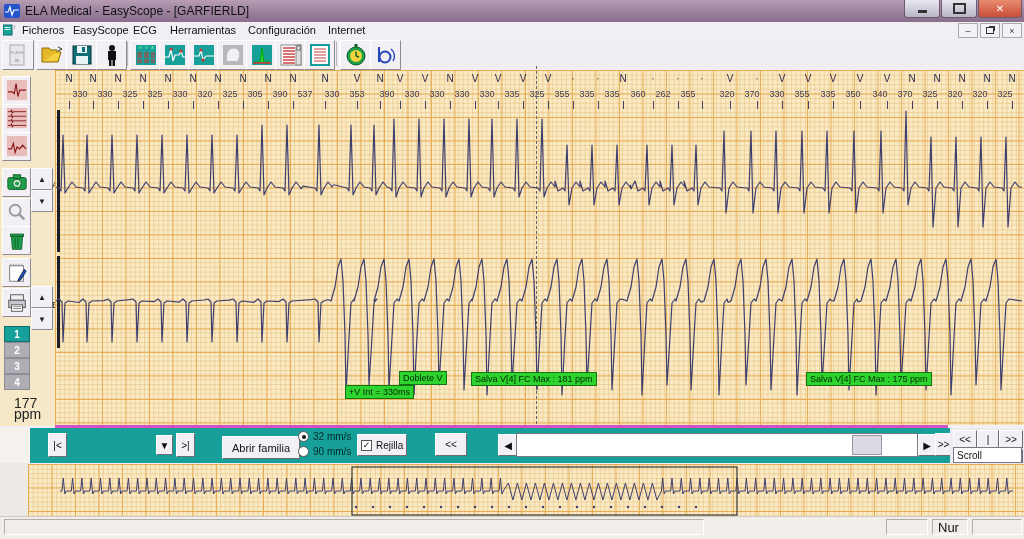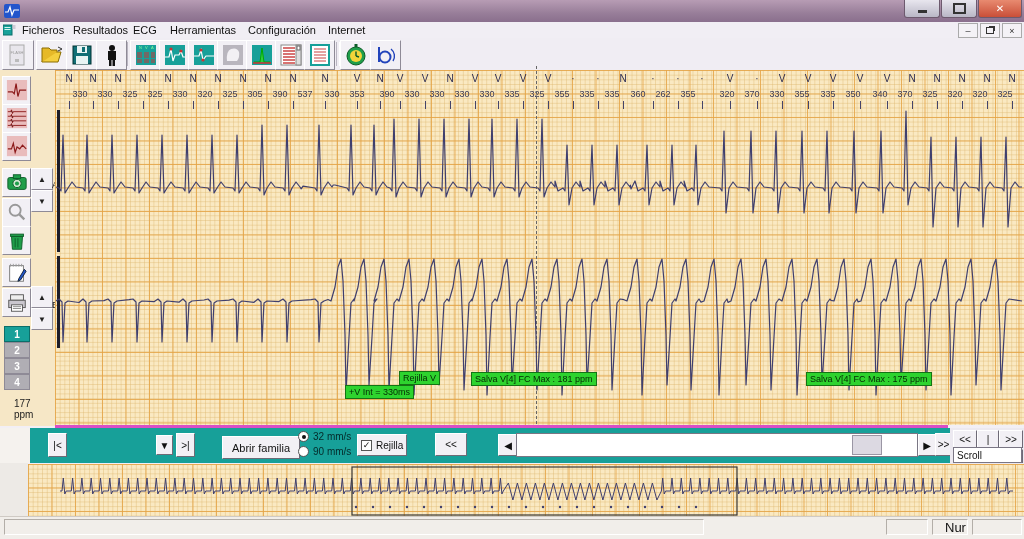--- a/index.html
+++ b/index.html
@@ -36,21 +36,21 @@
   .tsep{position:absolute;top:42px;width:2px;height:24px;border-left:1px solid #b9b5c1;border-right:1px solid #fff;}
   
   #sidebar-bg{left:0;top:70px;width:55px;height:356px;background:#F6E7C6;}
   .sbtn{position:absolute;left:2px;width:27px;height:27px;background:#F2F0F5;
     border:1px solid;border-color:#ffffff #8e8a96 #8e8a96 #ffffff;
     display:flex;align-items:center;justify-content:center;}
   .sbtn svg{width:22px;height:22px;}
   .pagebtn{position:absolute;left:4px;width:24px;height:14px;font-size:10px;font-weight:bold;
     color:#fff;background:#b0aeb4;border:1px solid #8e8a96;display:flex;align-items:center;justify-content:center;}
   .pagebtn.active{background:#17A099;border-color:#0b6f6a;}
-  #rate-wrap{left:14px;top:398px;font-size:10px;color:#222;line-height:11px;}
+  #rate-wrap{left:14px;top:398px;font-size:14px;color:#222;line-height:11px;}
   .spin{position:absolute;left:31px;width:20px;height:20px;background:#F2F0F5;
     border:1px solid;border-color:#ffffff #8e8a96 #8e8a96 #ffffff;
     display:flex;align-items:center;justify-content:center;font-size:8px;color:#222;}
   .chan-label{position:absolute;left:52px;font-size:9px;color:#222;}
   
   .paper{background-color:#FAE9C2;
     background-image:
       linear-gradient(to right, rgba(229,164,70,.85) 1px, transparent 1px),
       linear-gradient(to bottom, rgba(229,164,70,.85) 1px, transparent 1px),
       linear-gradient(to right, rgba(222,185,115,.45) 1px, transparent 1px),
@@ -99,41 +99,42 @@
 </style>
 </head>
 <body>
 <div id="screen">
 
 <div id="titlebar" class="abs">
   <svg id="title-icon" viewBox="0 0 16 14">
     <rect x="0" y="0" width="16" height="14" rx="2" fill="#2255cc"></rect>
     <polyline points="1,8 4,8 6,3 8,11 10,6 15,6" fill="none" stroke="#fff" stroke-width="1.2"></polyline>
   </svg>
+  <span id="window-title">ELA Medical - EasyScope - [GARFIERLD]</span>
   <div id="win-controls">
     <div class="winbtn">
           <div class="glyph-min"></div>
         </div>
     <div class="winbtn">
           <div class="glyph-max"></div>
         </div>
     <div class="winbtn close">✕</div>
   </div>
 </div>
 
 <div id="menubar" class="abs"></div>
 <svg id="menu-doc-icon" class="abs" viewBox="0 0 13 12">
   <rect x="0" y="1" width="9" height="10" fill="#17A099" stroke="#0b6f6a"></rect>
   <rect x="1.5" y="3" width="6" height="1" fill="#d8f4f0"></rect>
   <rect x="1.5" y="5" width="6" height="1" fill="#d8f4f0"></rect>
   <rect x="9.5" y="1" width="3" height="4" fill="#cfcad6"></rect>
 </svg>
 <div id="menu-items">
       <span class="menu-item abs" style="left: 22px;">Ficheros</span>
-      <span class="menu-item abs" style="left: 73px;">Resultados</span>
+      <span class="menu-item abs" style="left: 73px;">EasyScope</span>
       <span class="menu-item abs" style="left: 133px;">ECG</span>
       <span class="menu-item abs" style="left: 170px;">Herramientas</span>
       <span class="menu-item abs" style="left: 248px;">Configuración</span>
       <span class="menu-item abs" style="left: 328px;">Internet</span>
     </div>
 <div id="mdi-controls">
   <div class="mdibtn">–</div>
   <div class="mdibtn">
         <div class="glyph-restore"></div>
       </div>
@@ -341,21 +342,21 @@
       <span class="beat-interval" style="left: 918px;">325</span>
       <span class="beat-interval" style="left: 943px;">320</span>
       <span class="beat-interval" style="left: 968px;">320</span>
       <span class="beat-interval" style="left: 993px;">325</span>
     </div>
 <div class="calbar" style="top:110px;height:142px;"></div>
 <div class="calbar" style="top:256px;height:92px;"></div>
 <div id="cursor-line" class="abs" style="left: 536px;"></div>
 <div id="ecg-annotations">
       <div class="ecg-ann" style="left: 345px; top: 385px;">+V Int = 330ms</div>
-      <div class="ecg-ann" style="left: 399px; top: 371px;">Rejilla V</div>
+      <div class="ecg-ann" style="left: 399px; top: 371px;">Doblete V</div>
       <div class="ecg-ann" style="left: 471px; top: 372px;">Salva V[4] FC Max : 181 ppm</div>
       <div class="ecg-ann" style="left: 806px; top: 372px;">Salva V[4] FC Max : 175 ppm</div>
     </div>
 
 <svg id="trace-svg" class="abs" viewBox="0 0 1024 539">
   <path id="traceA" fill="none" stroke="#3F3F6E" stroke-width="1.2" stroke-linejoin="round" d="M56.0 187.0 L 59.0 188.0 L 61.0 191.0 L 63.0 135.0 L 65.0 193.0 L 68.0 188.0 L 72.0 182.0 L 76.0 187.0 L 83.0 188.0 L 85.0 191.0 L 87.0 135.0 L 89.0 193.0 L 92.0 188.0 L 96.0 182.0 L 100.0 187.0 L 108.0 188.0 L 110.0 191.0 L 112.0 135.0 L 114.0 193.0 L 117.0 188.0 L 121.0 182.0 L 125.0 187.0 L 133.0 188.0 L 135.0 191.0 L 137.0 135.0 L 139.0 193.0 L 142.0 188.0 L 146.0 182.0 L 150.0 187.0 L 158.0 188.0 L 160.0 191.0 L 162.0 135.0 L 164.0 193.0 L 167.0 188.0 L 171.0 182.0 L 175.0 187.0 L 183.0 188.0 L 185.0 191.0 L 187.0 135.0 L 189.0 193.0 L 192.0 188.0 L 196.0 182.0 L 200.0 187.0 L 208.0 188.0 L 210.0 191.0 L 212.0 135.0 L 214.0 193.0 L 217.0 188.0 L 221.0 182.0 L 225.0 187.0 L 233.0 188.0 L 235.0 191.0 L 237.0 135.0 L 239.0 193.0 L 242.0 188.0 L 246.0 182.0 L 250.0 187.0 L 258.0 188.0 L 260.0 191.0 L 262.0 125.0 L 264.0 195.0 L 267.0 188.0 L 271.0 182.0 L 275.0 187.0 L 283.0 188.0 L 285.0 191.0 L 287.0 125.0 L 289.0 195.0 L 292.0 188.0 L 296.0 182.0 L 300.0 187.0 L 301.2 188.8 L 303.0 186.2 L 315.0 188.0 L 317.0 191.0 L 319.0 125.0 L 321.0 195.0 L 324.0 188.0 L 328.0 182.0 L 332.0 187.0 L 333.2 185.0 L 335.0 185.0 L 347.0 188.0 L 349.0 191.0 L 351.0 125.0 L 353.0 195.0 L 356.0 188.0 L 360.0 182.0 L 364.0 187.0 L 370.0 188.0 L 372.0 191.0 L 374.0 125.0 L 376.0 195.0 L 379.0 188.0 L 383.0 182.0 L 387.0 187.0 L 390.0 188.0 L 392.0 191.0 L 394.0 119.0 L 396.0 197.0 L 399.0 188.0 L 403.0 182.0 L 407.0 187.0 L 415.0 188.0 L 417.0 191.0 L 419.0 119.0 L 421.0 197.0 L 424.0 188.0 L 428.0 182.0 L 432.0 187.0 L 440.0 188.0 L 442.0 191.0 L 444.0 119.0 L 446.0 197.0 L 449.0 188.0 L 453.0 182.0 L 457.0 187.0 L 465.0 188.0 L 467.0 191.0 L 469.0 119.0 L 471.0 197.0 L 474.0 188.0 L 478.0 182.0 L 482.0 187.0 L 488.0 188.0 L 490.0 191.0 L 492.0 119.0 L 494.0 197.0 L 497.0 188.0 L 501.0 182.0 L 505.0 187.0 L 513.0 188.0 L 515.0 191.0 L 517.0 119.0 L 519.0 197.0 L 522.0 188.0 L 526.0 182.0 L 530.0 187.0 L 538.0 188.0 L 540.0 191.0 L 542.0 119.0 L 544.0 197.0 L 547.0 188.0 L 551.0 182.0 L 555.0 187.0 L 555.0 181.0 L 558.0 191.0 L 563.0 188.0 L 565.0 191.0 L 567.0 145.0 L 569.0 205.0 L 572.0 188.0 L 576.0 182.0 L 580.0 187.0 L 580.0 181.0 L 583.0 191.0 L 588.0 188.0 L 590.0 191.0 L 592.0 145.0 L 594.0 205.0 L 597.0 188.0 L 601.0 182.0 L 605.0 187.0 L 605.0 181.0 L 608.0 191.0 L 613.0 188.0 L 615.0 191.0 L 617.0 145.0 L 619.0 205.0 L 622.0 188.0 L 626.0 182.0 L 630.0 187.0 L 630.4 185.0 L 631.0 189.0 L 635.0 181.0 L 638.0 191.0 L 643.0 188.0 L 645.0 191.0 L 647.0 145.0 L 649.0 205.0 L 652.0 188.0 L 656.0 182.0 L 660.0 187.0 L 660.0 181.0 L 663.0 191.0 L 668.0 188.0 L 670.0 191.0 L 672.0 145.0 L 674.0 205.0 L 677.0 188.0 L 681.0 182.0 L 685.0 187.0 L 684.0 181.0 L 687.0 191.0 L 692.0 188.0 L 694.0 191.0 L 696.0 145.0 L 698.0 205.0 L 701.0 188.0 L 705.0 182.0 L 709.0 187.0 L 720.0 188.0 L 722.0 191.0 L 724.0 131.0 L 726.0 213.0 L 729.0 188.0 L 733.0 182.0 L 737.0 187.0 L 747.0 188.0 L 749.0 191.0 L 751.0 131.0 L 753.0 213.0 L 756.0 188.0 L 760.0 182.0 L 764.0 187.0 L 772.0 188.0 L 774.0 191.0 L 776.0 131.0 L 778.0 213.0 L 781.0 188.0 L 785.0 182.0 L 789.0 187.0 L 798.0 188.0 L 800.0 191.0 L 802.0 131.0 L 804.0 213.0 L 807.0 188.0 L 811.0 182.0 L 815.0 187.0 L 823.0 188.0 L 825.0 191.0 L 827.0 131.0 L 829.0 213.0 L 832.0 188.0 L 836.0 182.0 L 840.0 187.0 L 850.0 188.0 L 852.0 191.0 L 854.0 131.0 L 856.0 213.0 L 859.0 188.0 L 863.0 182.0 L 867.0 187.0 L 877.0 188.0 L 879.0 191.0 L 881.0 131.0 L 883.0 213.0 L 886.0 188.0 L 890.0 182.0 L 894.0 187.0 L 902.0 188.0 L 904.0 191.0 L 906.0 111.0 L 908.0 205.0 L 911.0 188.0 L 915.0 182.0 L 919.0 187.0 L 927.0 188.0 L 929.0 191.0 L 931.0 137.0 L 933.0 227.0 L 936.0 188.0 L 940.0 182.0 L 944.0 187.0 L 952.0 188.0 L 954.0 191.0 L 956.0 137.0 L 958.0 227.0 L 961.0 188.0 L 965.0 182.0 L 969.0 187.0 L 977.0 188.0 L 979.0 191.0 L 981.0 137.0 L 983.0 227.0 L 986.0 188.0 L 990.0 182.0 L 994.0 187.0 L 1002.0 188.0 L 1004.0 191.0 L 1006.0 137.0 L 1008.0 227.0 L 1011.0 188.0 L 1015.0 182.0 L 1019.0 187.0 L 1022.0 187.0"></path>
   <path id="traceB" fill="none" stroke="#3F3F6E" stroke-width="1.2" stroke-linejoin="round" d="M56.0 301.0 L 59.0 299.0 L 62.0 302.0 L 63.0 342.0 L 65.0 303.0 L 68.0 301.0 L 79.0 302.5 L 83.0 299.0 L 86.0 302.0 L 87.0 342.0 L 89.0 303.0 L 92.0 301.0 L 104.0 300.6 L 108.0 299.0 L 111.0 302.0 L 112.0 342.0 L 114.0 303.0 L 117.0 301.0 L 129.0 299.6 L 133.0 299.0 L 136.0 302.0 L 137.0 342.0 L 139.0 303.0 L 142.0 301.0 L 154.0 301.7 L 158.0 299.0 L 161.0 302.0 L 162.0 342.0 L 164.0 303.0 L 167.0 301.0 L 179.0 302.2 L 183.0 299.0 L 186.0 302.0 L 187.0 342.0 L 189.0 303.0 L 192.0 301.0 L 204.0 300.0 L 208.0 299.0 L 211.0 302.0 L 212.0 342.0 L 214.0 303.0 L 217.0 301.0 L 229.0 300.1 L 233.0 299.0 L 236.0 302.0 L 237.0 342.0 L 239.0 303.0 L 242.0 301.0 L 254.0 302.3 L 258.0 299.0 L 261.0 302.0 L 262.0 342.0 L 264.0 303.0 L 267.0 301.0 L 279.0 301.6 L 283.0 299.0 L 286.0 302.0 L 287.0 342.0 L 289.0 303.0 L 292.0 301.0 L 311.0 299.6 L 315.0 299.0 L 318.0 302.0 L 319.0 342.0 L 321.0 303.0 L 324.0 301.0 L 328.0 299.5 L 331.0 301.0 L 335.0 287.0 L 338.0 267.0 L 341.0 259.0 L 343.0 281.0 L 345.0 335.0 L 346.0 393.0 L 349.0 337.0 L 351.0 303.0 L 354.0 299.0 L 354.0 301.0 L 358.0 287.0 L 361.0 267.0 L 364.0 259.0 L 366.0 281.0 L 368.0 335.0 L 369.0 385.0 L 372.0 337.0 L 374.0 303.0 L 377.0 299.0 L 374.0 301.0 L 378.0 287.0 L 381.0 267.0 L 384.0 259.0 L 386.0 281.0 L 388.0 335.0 L 389.0 390.0 L 392.0 337.0 L 394.0 303.0 L 397.0 299.0 L 399.0 301.0 L 403.0 287.0 L 406.0 267.0 L 409.0 259.0 L 411.0 281.0 L 413.0 335.0 L 414.0 395.0 L 417.0 337.0 L 419.0 303.0 L 422.0 299.0 L 424.0 301.0 L 428.0 287.0 L 431.0 267.0 L 434.0 259.0 L 436.0 281.0 L 438.0 335.0 L 439.0 385.0 L 442.0 337.0 L 444.0 303.0 L 447.0 299.0 L 449.0 301.0 L 453.0 287.0 L 456.0 267.0 L 459.0 259.0 L 461.0 281.0 L 463.0 335.0 L 464.0 390.0 L 467.0 337.0 L 469.0 303.0 L 472.0 299.0 L 472.0 301.0 L 476.0 287.0 L 479.0 267.0 L 482.0 259.0 L 484.0 281.0 L 486.0 335.0 L 487.0 395.0 L 490.0 337.0 L 492.0 303.0 L 495.0 299.0 L 497.0 301.0 L 501.0 287.0 L 504.0 267.0 L 507.0 259.0 L 509.0 281.0 L 511.0 335.0 L 512.0 385.0 L 515.0 337.0 L 517.0 303.0 L 520.0 299.0 L 522.0 301.0 L 526.0 287.0 L 529.0 267.0 L 532.0 259.0 L 534.0 281.0 L 536.0 335.0 L 537.0 390.0 L 540.0 337.0 L 542.0 303.0 L 545.0 299.0 L 547.0 301.0 L 551.0 287.0 L 554.0 267.0 L 557.0 259.0 L 559.0 281.0 L 561.0 335.0 L 562.0 395.0 L 565.0 337.0 L 567.0 303.0 L 570.0 299.0 L 572.0 301.0 L 576.0 287.0 L 579.0 267.0 L 582.0 259.0 L 584.0 281.0 L 586.0 335.0 L 587.0 385.0 L 590.0 337.0 L 592.0 303.0 L 595.0 299.0 L 597.0 301.0 L 601.0 287.0 L 604.0 267.0 L 607.0 259.0 L 609.0 281.0 L 611.0 335.0 L 612.0 390.0 L 615.0 337.0 L 617.0 303.0 L 620.0 299.0 L 624.0 299.7 L 627.0 301.0 L 631.0 287.0 L 634.0 267.0 L 637.0 259.0 L 639.0 281.0 L 641.0 335.0 L 642.0 395.0 L 645.0 337.0 L 647.0 303.0 L 650.0 299.0 L 652.0 301.0 L 656.0 287.0 L 659.0 267.0 L 662.0 259.0 L 664.0 281.0 L 666.0 335.0 L 667.0 385.0 L 670.0 337.0 L 672.0 303.0 L 675.0 299.0 L 676.0 301.0 L 680.0 287.0 L 683.0 267.0 L 686.0 259.0 L 688.0 281.0 L 690.0 335.0 L 691.0 390.0 L 694.0 337.0 L 696.0 303.0 L 699.0 299.0 L 701.0 302.1 L 704.0 301.0 L 708.0 287.0 L 711.0 267.0 L 714.0 259.0 L 716.0 281.0 L 718.0 335.0 L 719.0 395.0 L 722.0 337.0 L 724.0 303.0 L 727.0 299.0 L 728.0 302.4 L 731.0 301.0 L 735.0 287.0 L 738.0 267.0 L 741.0 259.0 L 743.0 281.0 L 745.0 335.0 L 746.0 385.0 L 749.0 337.0 L 751.0 303.0 L 754.0 299.0 L 756.0 301.0 L 760.0 287.0 L 763.0 267.0 L 766.0 259.0 L 768.0 281.0 L 770.0 335.0 L 771.0 390.0 L 774.0 337.0 L 776.0 303.0 L 779.0 299.0 L 782.0 301.0 L 786.0 287.0 L 789.0 267.0 L 792.0 259.0 L 794.0 281.0 L 796.0 335.0 L 797.0 395.0 L 800.0 337.0 L 802.0 303.0 L 805.0 299.0 L 807.0 301.0 L 811.0 287.0 L 814.0 267.0 L 817.0 259.0 L 819.0 281.0 L 821.0 335.0 L 822.0 385.0 L 825.0 337.0 L 827.0 303.0 L 830.0 299.0 L 831.0 300.4 L 834.0 301.0 L 838.0 287.0 L 841.0 267.0 L 844.0 259.0 L 846.0 281.0 L 848.0 335.0 L 849.0 390.0 L 852.0 337.0 L 854.0 303.0 L 857.0 299.0 L 858.0 301.8 L 861.0 301.0 L 865.0 287.0 L 868.0 267.0 L 871.0 259.0 L 873.0 281.0 L 875.0 335.0 L 876.0 395.0 L 879.0 337.0 L 881.0 303.0 L 884.0 299.0 L 886.0 301.0 L 890.0 287.0 L 893.0 267.0 L 896.0 259.0 L 898.0 281.0 L 900.0 335.0 L 901.0 385.0 L 904.0 337.0 L 906.0 303.0 L 909.0 299.0 L 911.0 301.0 L 915.0 287.0 L 918.0 267.0 L 921.0 259.0 L 923.0 281.0 L 925.0 335.0 L 926.0 390.0 L 929.0 337.0 L 931.0 303.0 L 934.0 299.0 L 936.0 301.0 L 940.0 287.0 L 943.0 267.0 L 946.0 259.0 L 948.0 281.0 L 950.0 335.0 L 951.0 395.0 L 954.0 337.0 L 956.0 303.0 L 959.0 299.0 L 961.0 301.0 L 965.0 287.0 L 968.0 267.0 L 971.0 259.0 L 973.0 281.0 L 975.0 335.0 L 976.0 385.0 L 979.0 337.0 L 981.0 303.0 L 984.0 299.0 L 986.0 301.0 L 990.0 287.0 L 993.0 267.0 L 996.0 259.0 L 998.0 281.0 L 1000.0 335.0 L 1001.0 390.0 L 1004.0 337.0 L 1006.0 303.0 L 1009.0 299.0 L 1022.0 301.0"></path>
   <path id="traceOv" fill="none" stroke="#3F3F6E" stroke-width="1" stroke-linejoin="round" d="M60.0 491.0 L 62.0 491.0 L 63.3 478.0 L 64.8 494.0 L 66.2 491.0 L 71.3 491.0 L 72.6 478.0 L 74.1 494.0 L 75.5 491.0 L 80.6 491.0 L 81.9 478.0 L 83.4 494.0 L 84.8 491.0 L 89.9 491.0 L 91.2 478.0 L 92.7 494.0 L 94.1 491.0 L 99.2 491.0 L 100.5 478.0 L 102.0 494.0 L 103.4 491.0 L 108.5 491.0 L 109.8 478.0 L 111.3 494.0 L 112.7 491.0 L 117.8 491.0 L 119.1 478.0 L 120.6 494.0 L 122.0 491.0 L 127.1 491.0 L 128.4 478.0 L 129.9 494.0 L 131.3 491.0 L 136.4 491.0 L 137.7 478.0 L 139.2 494.0 L 140.6 491.0 L 145.7 491.0 L 147.0 478.0 L 148.5 494.0 L 149.9 491.0 L 155.0 491.0 L 156.3 478.0 L 157.8 494.0 L 159.2 491.0 L 164.3 491.0 L 165.6 478.0 L 167.1 494.0 L 168.5 491.0 L 173.6 491.0 L 174.9 478.0 L 176.4 494.0 L 177.8 491.0 L 182.9 491.0 L 184.2 478.0 L 185.7 494.0 L 187.1 491.0 L 192.2 491.0 L 193.5 478.0 L 195.0 494.0 L 196.4 491.0 L 201.5 491.0 L 202.8 478.0 L 204.3 494.0 L 205.7 491.0 L 210.8 491.0 L 212.1 478.0 L 213.6 494.0 L 215.0 491.0 L 220.1 491.0 L 221.4 478.0 L 222.9 494.0 L 224.3 491.0 L 229.4 491.0 L 230.7 478.0 L 232.2 494.0 L 233.6 491.0 L 238.7 491.0 L 240.0 478.0 L 241.5 494.0 L 242.9 491.0 L 248.0 491.0 L 249.3 478.0 L 250.8 494.0 L 252.2 491.0 L 257.3 491.0 L 258.6 478.0 L 260.1 494.0 L 261.5 491.0 L 266.6 491.0 L 267.9 478.0 L 269.4 494.0 L 270.8 491.0 L 275.9 491.0 L 277.2 478.0 L 278.7 494.0 L 280.1 491.0 L 285.2 491.0 L 286.5 478.0 L 288.0 494.0 L 289.4 491.0 L 294.5 491.0 L 295.8 478.0 L 297.3 494.0 L 298.7 491.0 L 303.8 491.0 L 305.1 478.0 L 306.6 494.0 L 308.0 491.0 L 313.1 491.0 L 314.4 478.0 L 315.9 494.0 L 317.3 491.0 L 322.4 491.0 L 323.7 478.0 L 325.2 494.0 L 326.6 491.0 L 331.7 491.0 L 333.0 478.0 L 334.5 494.0 L 335.9 491.0 L 341.0 491.0 L 342.3 478.0 L 343.8 494.0 L 345.2 491.0 L 350.3 491.0 L 351.6 478.0 L 353.1 494.0 L 354.5 491.0 L 359.6 491.0 L 360.9 478.0 L 362.4 494.0 L 363.8 491.0 L 368.9 491.0 L 370.2 478.0 L 371.7 494.0 L 373.1 491.0 L 378.2 491.0 L 379.5 478.0 L 381.0 494.0 L 382.4 491.0 L 387.5 491.0 L 388.8 478.0 L 390.3 494.0 L 391.7 491.0 L 396.8 491.0 L 398.1 478.0 L 399.6 494.0 L 401.0 491.0 L 406.1 491.0 L 407.4 478.0 L 408.9 494.0 L 410.3 491.0 L 415.4 491.0 L 416.7 478.0 L 418.2 494.0 L 419.6 491.0 L 424.7 491.0 L 426.0 478.0 L 427.5 494.0 L 428.9 491.0 L 434.0 491.0 L 435.3 478.0 L 436.8 494.0 L 438.2 491.0 L 443.3 491.0 L 444.6 478.0 L 446.1 494.0 L 447.5 491.0 L 452.6 491.0 L 453.9 478.0 L 455.4 494.0 L 456.8 491.0 L 461.9 491.0 L 463.2 478.0 L 464.7 494.0 L 466.1 491.0 L 471.2 491.0 L 472.5 478.0 L 474.0 494.0 L 475.4 491.0 L 480.5 491.0 L 481.8 478.0 L 483.3 494.0 L 484.7 491.0 L 489.8 491.0 L 491.1 478.0 L 492.6 494.0 L 494.0 491.0 L 499.1 491.0 L 500.4 478.0 L 501.9 494.0 L 503.3 491.0 L 508.4 483.0 L 512.9 500.0 L 517.4 483.0 L 521.9 500.0 L 526.4 483.0 L 530.9 500.0 L 535.4 483.0 L 539.9 500.0 L 544.4 483.0 L 548.9 500.0 L 553.4 483.0 L 557.9 500.0 L 562.4 483.0 L 566.9 500.0 L 571.4 483.0 L 575.9 500.0 L 580.4 483.0 L 584.9 500.0 L 589.4 483.0 L 593.9 500.0 L 598.4 483.0 L 602.9 500.0 L 607.4 483.0 L 611.9 500.0 L 616.4 483.0 L 620.9 500.0 L 625.4 483.0 L 629.9 500.0 L 634.4 483.0 L 638.9 500.0 L 643.4 483.0 L 647.9 500.0 L 652.4 483.0 L 656.9 500.0 L 661.4 491.0 L 662.7 478.0 L 664.2 494.0 L 665.6 491.0 L 670.7 491.0 L 672.0 478.0 L 673.5 494.0 L 674.9 491.0 L 680.0 491.0 L 681.3 478.0 L 682.8 494.0 L 684.2 491.0 L 689.3 491.0 L 690.6 478.0 L 692.1 494.0 L 693.5 491.0 L 698.6 491.0 L 699.9 478.0 L 701.4 494.0 L 702.8 491.0 L 707.9 491.0 L 709.2 478.0 L 710.7 494.0 L 712.1 491.0 L 717.2 491.0 L 718.5 478.0 L 720.0 494.0 L 721.4 491.0 L 726.5 491.0 L 727.8 478.0 L 729.3 494.0 L 730.7 491.0 L 735.8 491.0 L 737.1 478.0 L 738.6 494.0 L 740.0 491.0 L 745.1 491.0 L 746.4 478.0 L 747.9 494.0 L 749.3 491.0 L 754.4 491.0 L 755.7 478.0 L 757.2 494.0 L 758.6 491.0 L 763.7 491.0 L 765.0 478.0 L 766.5 494.0 L 767.9 491.0 L 773.0 491.0 L 774.3 478.0 L 775.8 494.0 L 777.2 491.0 L 782.3 491.0 L 783.6 478.0 L 785.1 494.0 L 786.5 491.0 L 791.6 491.0 L 792.9 478.0 L 794.4 494.0 L 795.8 491.0 L 800.9 491.0 L 802.2 478.0 L 803.7 494.0 L 805.1 491.0 L 810.2 491.0 L 811.5 478.0 L 813.0 494.0 L 814.4 491.0 L 819.5 491.0 L 820.8 478.0 L 822.3 494.0 L 823.7 491.0 L 828.8 491.0 L 830.1 478.0 L 831.6 494.0 L 833.0 491.0 L 838.1 491.0 L 839.4 478.0 L 840.9 494.0 L 842.3 491.0 L 847.4 491.0 L 848.7 478.0 L 850.2 494.0 L 851.6 491.0 L 856.7 491.0 L 858.0 478.0 L 859.5 494.0 L 860.9 491.0 L 866.0 491.0 L 867.3 478.0 L 868.8 494.0 L 870.2 491.0 L 875.3 491.0 L 876.6 478.0 L 878.1 494.0 L 879.5 491.0 L 884.6 491.0 L 885.9 478.0 L 887.4 494.0 L 888.8 491.0 L 893.9 491.0 L 895.2 478.0 L 896.7 494.0 L 898.1 491.0 L 903.2 491.0 L 904.5 478.0 L 906.0 494.0 L 907.4 491.0 L 912.5 491.0 L 913.8 478.0 L 915.3 494.0 L 916.7 491.0 L 921.8 491.0 L 923.1 478.0 L 924.6 494.0 L 926.0 491.0 L 931.1 491.0 L 932.4 478.0 L 933.9 494.0 L 935.3 491.0 L 940.4 491.0 L 941.7 478.0 L 943.2 494.0 L 944.6 491.0 L 949.7 491.0 L 951.0 478.0 L 952.5 494.0 L 953.9 491.0 L 959.0 491.0 L 960.3 478.0 L 961.8 494.0 L 963.2 491.0 L 968.3 491.0 L 969.6 478.0 L 971.1 494.0 L 972.5 491.0 L 977.6 491.0 L 978.9 478.0 L 980.4 494.0 L 981.8 491.0 L 986.9 491.0 L 988.2 478.0 L 989.7 494.0 L 991.1 491.0 L 996.2 491.0 L 997.5 478.0 L 999.0 494.0 L 1000.4 491.0 L 1005.5 491.0 L 1006.8 478.0 L 1008.3 494.0 L 1009.7 491.0 L 1013.0 491.0"></path>
   <g id="ovDots">
         <circle cx="356" cy="507" r="1.2" fill="#3F3F6E"></circle>
@@ -420,21 +421,21 @@
   <span>Scroll</span>
 </div>
 <div id="scroll-combo-arrow" class="cbtn">▼</div>
 
 <div id="overview-left-gap" class="abs"></div>
 <div id="overview-paper" class="abs paper"></div>
 
 <div id="statusbar" class="abs"></div>
 <div class="stat-panel" style="left:4px;width:700px;"></div>
 <div class="stat-panel" style="left:886px;width:42px;"></div>
-<div class="stat-panel" style="left:932px;width:36px;padding-left:12px;">Nur</div>
+<div class="stat-panel" style="left:932px;width:36px;padding-left:5px;">Nur</div>
 <div class="stat-panel" style="left:972px;width:50px;"></div>
 
 <div class="tsep" style="left: 33px;"></div>
     <div class="tsep" style="left: 127px;"></div>
     <div class="tsep" style="left: 336px;"></div>
     <div class="tbtn" style="left: 2px; width: 30px;">
       <svg viewBox="0 0 24 24">
         <rect x="4" y="2" width="14" height="20" fill="#e8e6ec" stroke="#aaa"></rect>
         <text x="11" y="11" font-size="4" fill="#999" text-anchor="middle">FLASH</text>
         <rect x="9" y="16" width="4" height="3" fill="#bbb"></rect>

